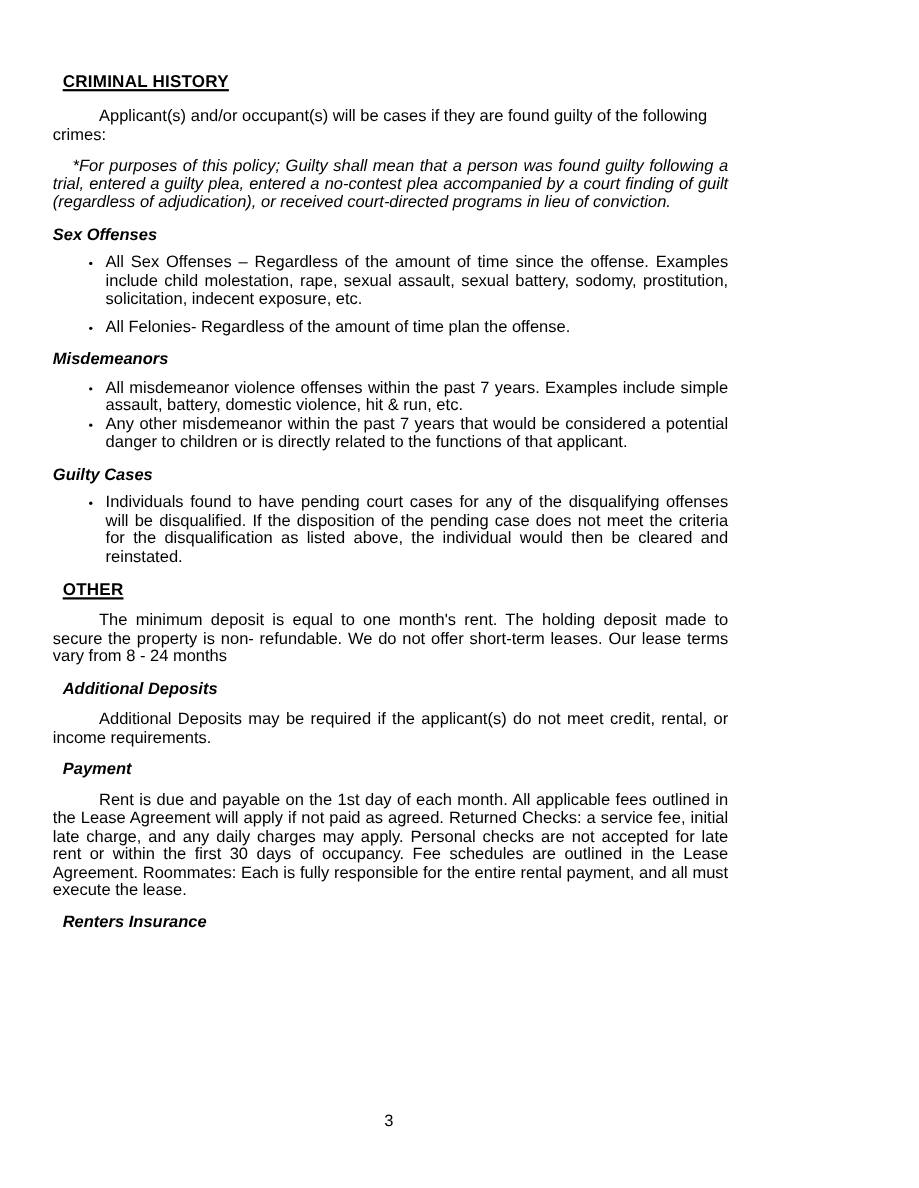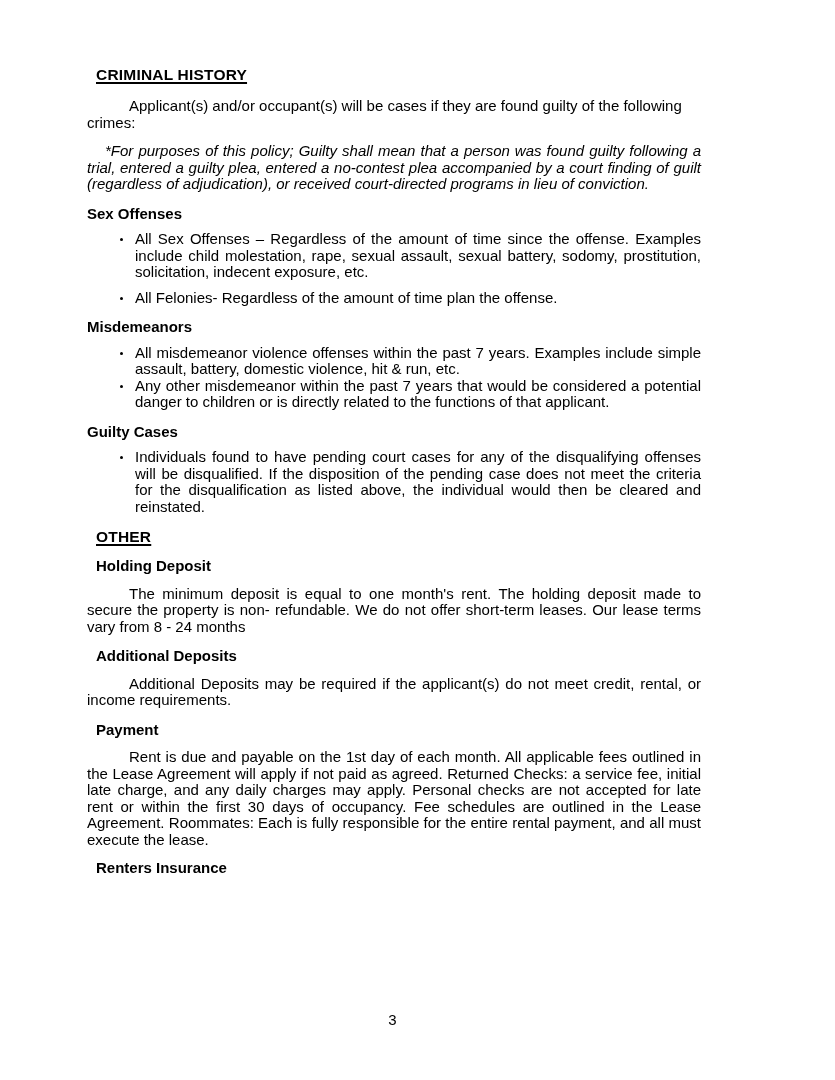--- a/index.html
+++ b/index.html
@@ -8,42 +8,41 @@
     width: 707px;
     height: 1080px;
     background: #ffffff;
     box-sizing: border-box;
     padding: 66px 45px 0 48px;
     font-family: "Liberation Sans", sans-serif;
     font-size: 15px;
     line-height: 16.5px;
     color: #000000;
     overflow: hidden;
-    margin-left: 39px;
   }
   .h1 {
     font-size: 15.5px;
     font-weight: bold;
     line-height: 17px;
     margin-left: 9px;
     width: fit-content;
     text-decoration: underline;
     text-decoration-thickness: 2px;
     text-underline-offset: 2px;
     letter-spacing: 0.2px;
   }
   .h1.other { margin-top: 13px; }
   .intro { margin-top: 15px; text-indent: 42px; }
   .policy-note {
     margin-top: 12px;
     text-indent: 18px;
     font-style: italic;
     text-align: justify;
   }
-  .sub-h { font-weight: bold; margin-top: 13px; }
+  .sub-h { font-weight: bold; margin-top: 13px; font-style: italic; }
   .sub-h.indented { margin-left: 9px; }
   .sub-h.renters { margin-top: 12px; }
   ul.bullets {
     margin: 9px 0 0 0;
     padding: 0 0 0 48px;
     list-style: none;
     text-align: justify;
   }
   ul.bullets li { position: relative; }
   ul.bullets li + li { margin-top: 0; }
@@ -97,21 +96,20 @@
     <li>Any other misdemeanor within the past 7 years that would be considered a potential danger to children or is directly related to the functions of that applicant.</li>
   </ul>
 
   <div class="sub-h">Guilty Cases</div>
   <ul class="bullets">
     <li>Individuals found to have pending court cases for any of the disqualifying offenses will be disqualified. If the disposition of the pending case does not meet the criteria for the disqualification as listed above, the individual would then be cleared and reinstated.</li>
   </ul>
 
   <div class="h1 other">OTHER</div>
 
-  <div class="sub-h indented">Holding Deposit</div>
   <div class="body-para">The minimum deposit is equal to one month's rent. The holding deposit made to secure the property is non- refundable. We do not offer short-term leases. Our lease terms vary from 8 - 24 months</div>
 
   <div class="sub-h indented">Additional Deposits</div>
   <div class="body-para">Additional Deposits may be required if the applicant(s) do not meet credit, rental, or income requirements.</div>
 
   <div class="sub-h indented">Payment</div>
   <div class="body-para">Rent is due and payable on the 1st day of each month. All applicable fees outlined in the Lease Agreement will apply if not paid as agreed. Returned Checks: a service fee, initial late charge, and any daily charges may apply. Personal checks are not accepted for late rent or within the first 30 days of occupancy. Fee schedules are outlined in the Lease Agreement. Roommates: Each is fully responsible for the entire rental payment, and all must execute the lease.</div>
 
   <div class="sub-h indented renters">Renters Insurance</div>
 

